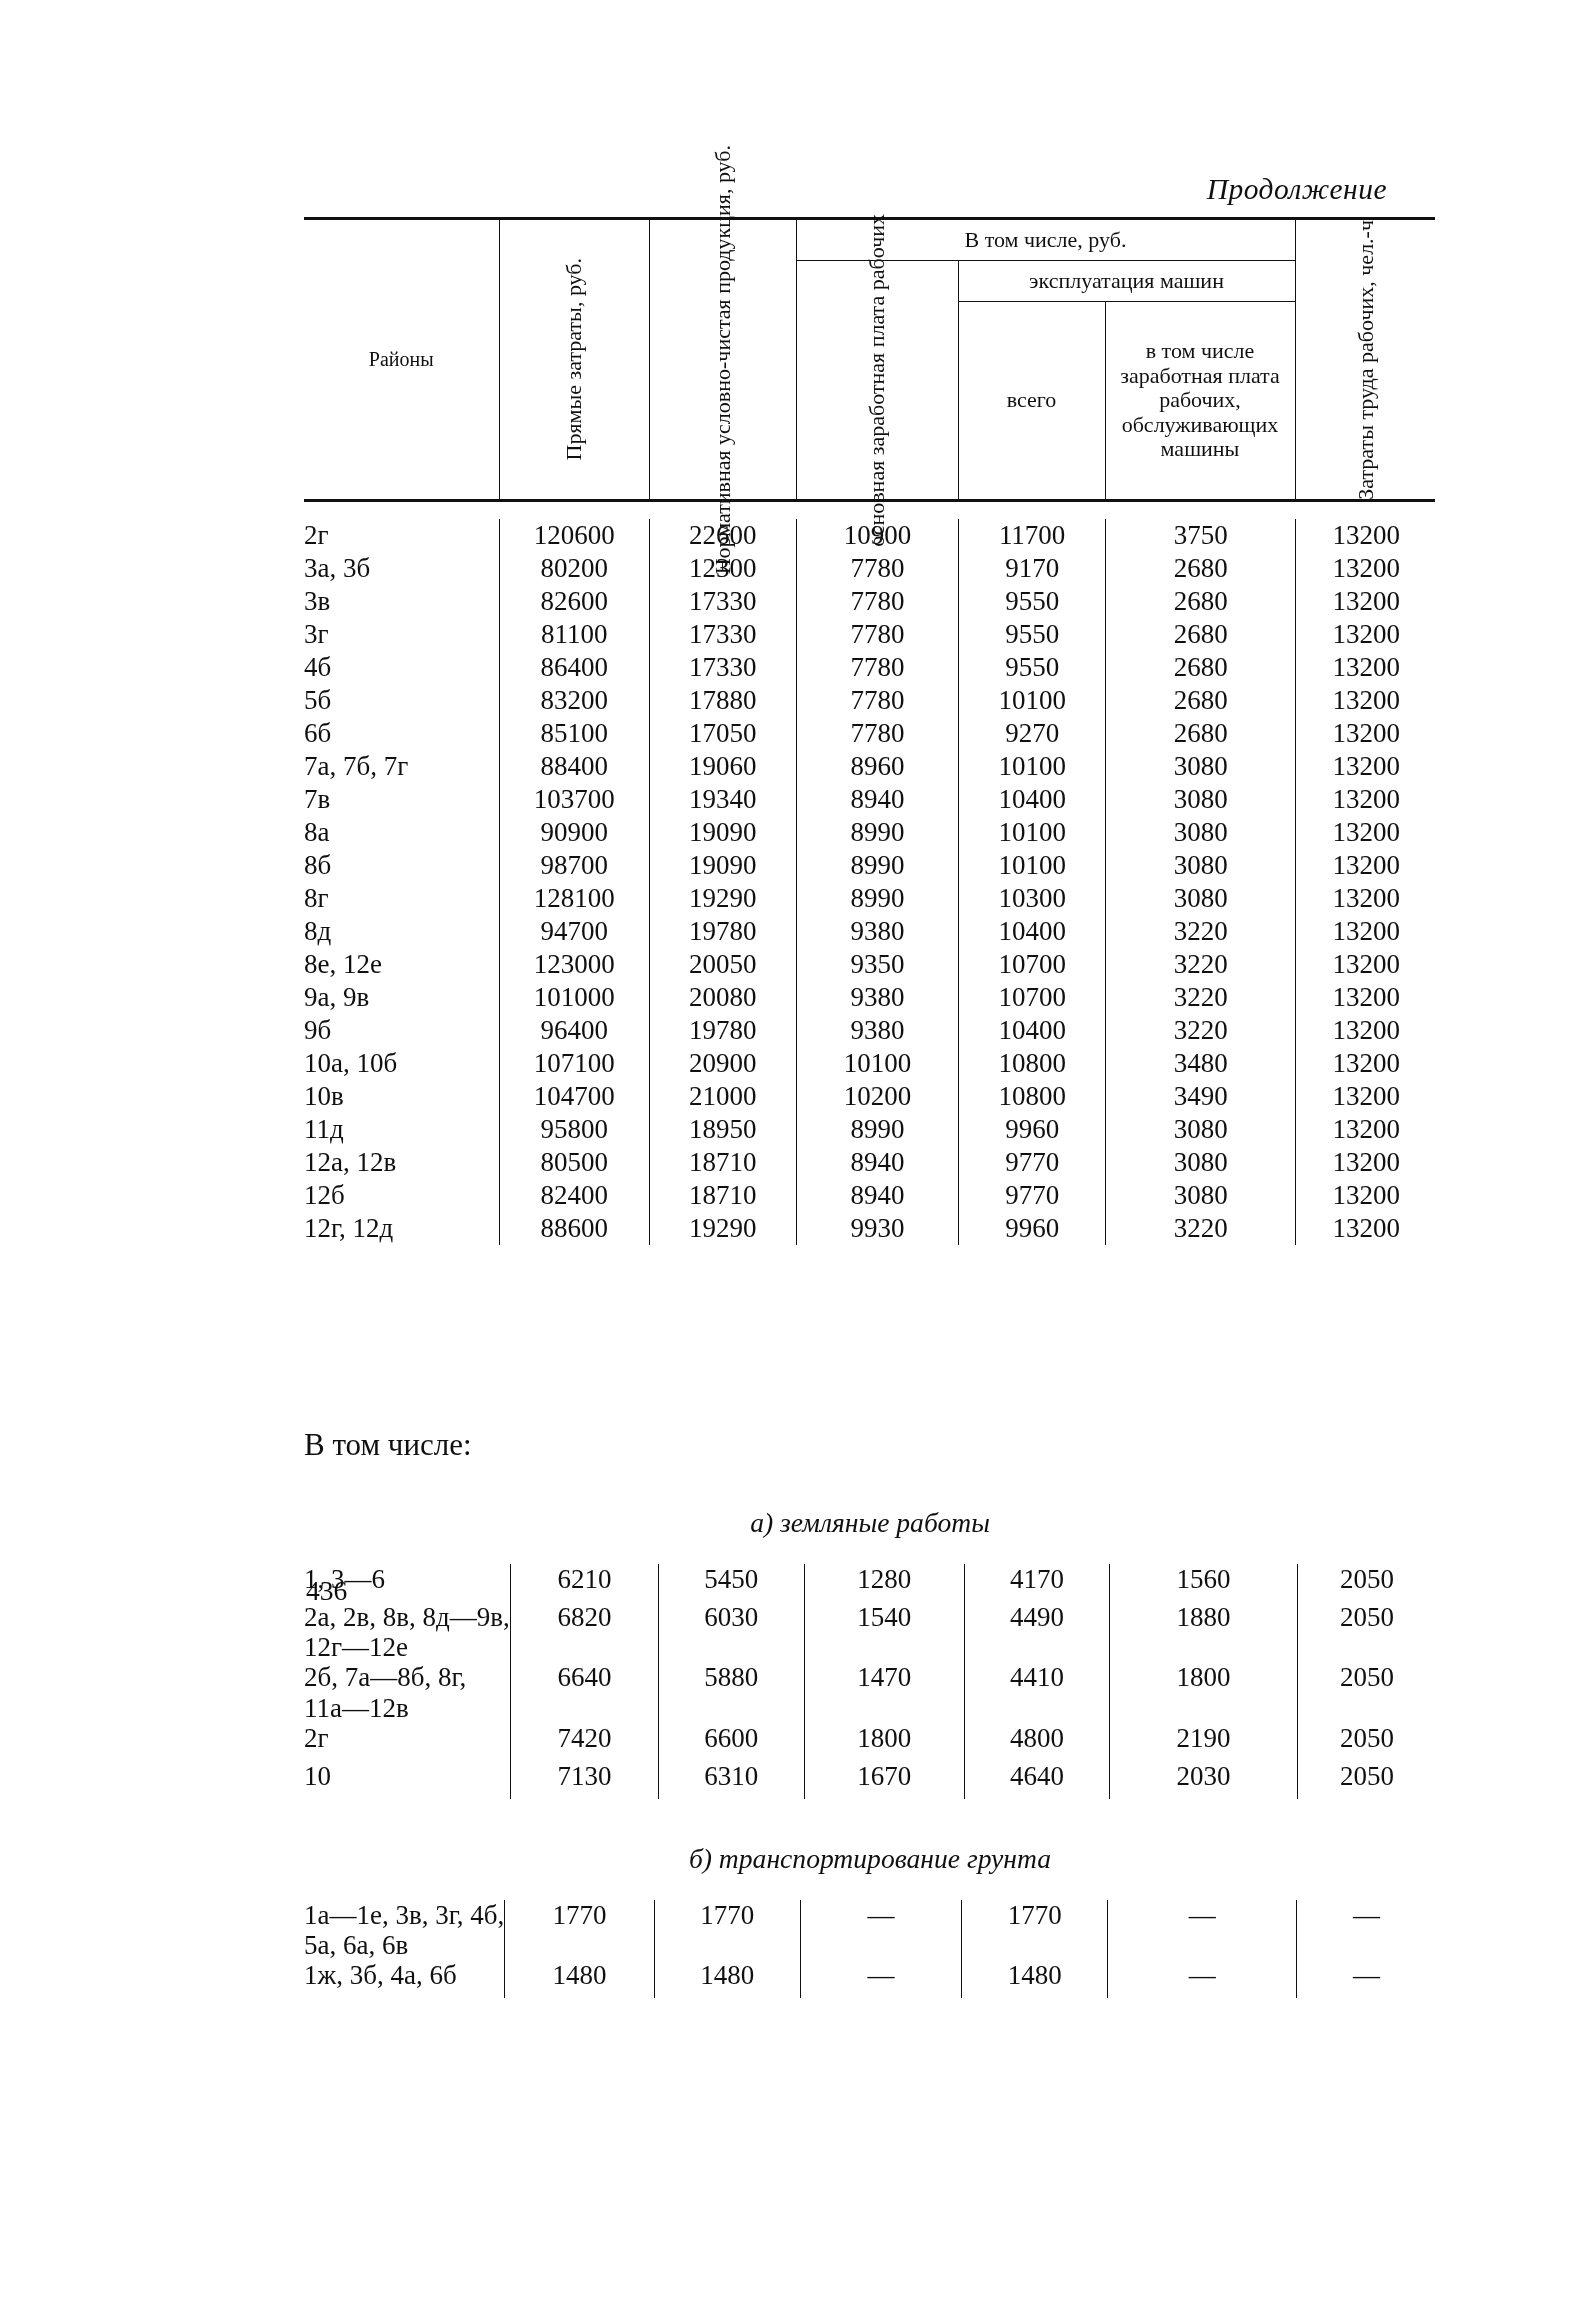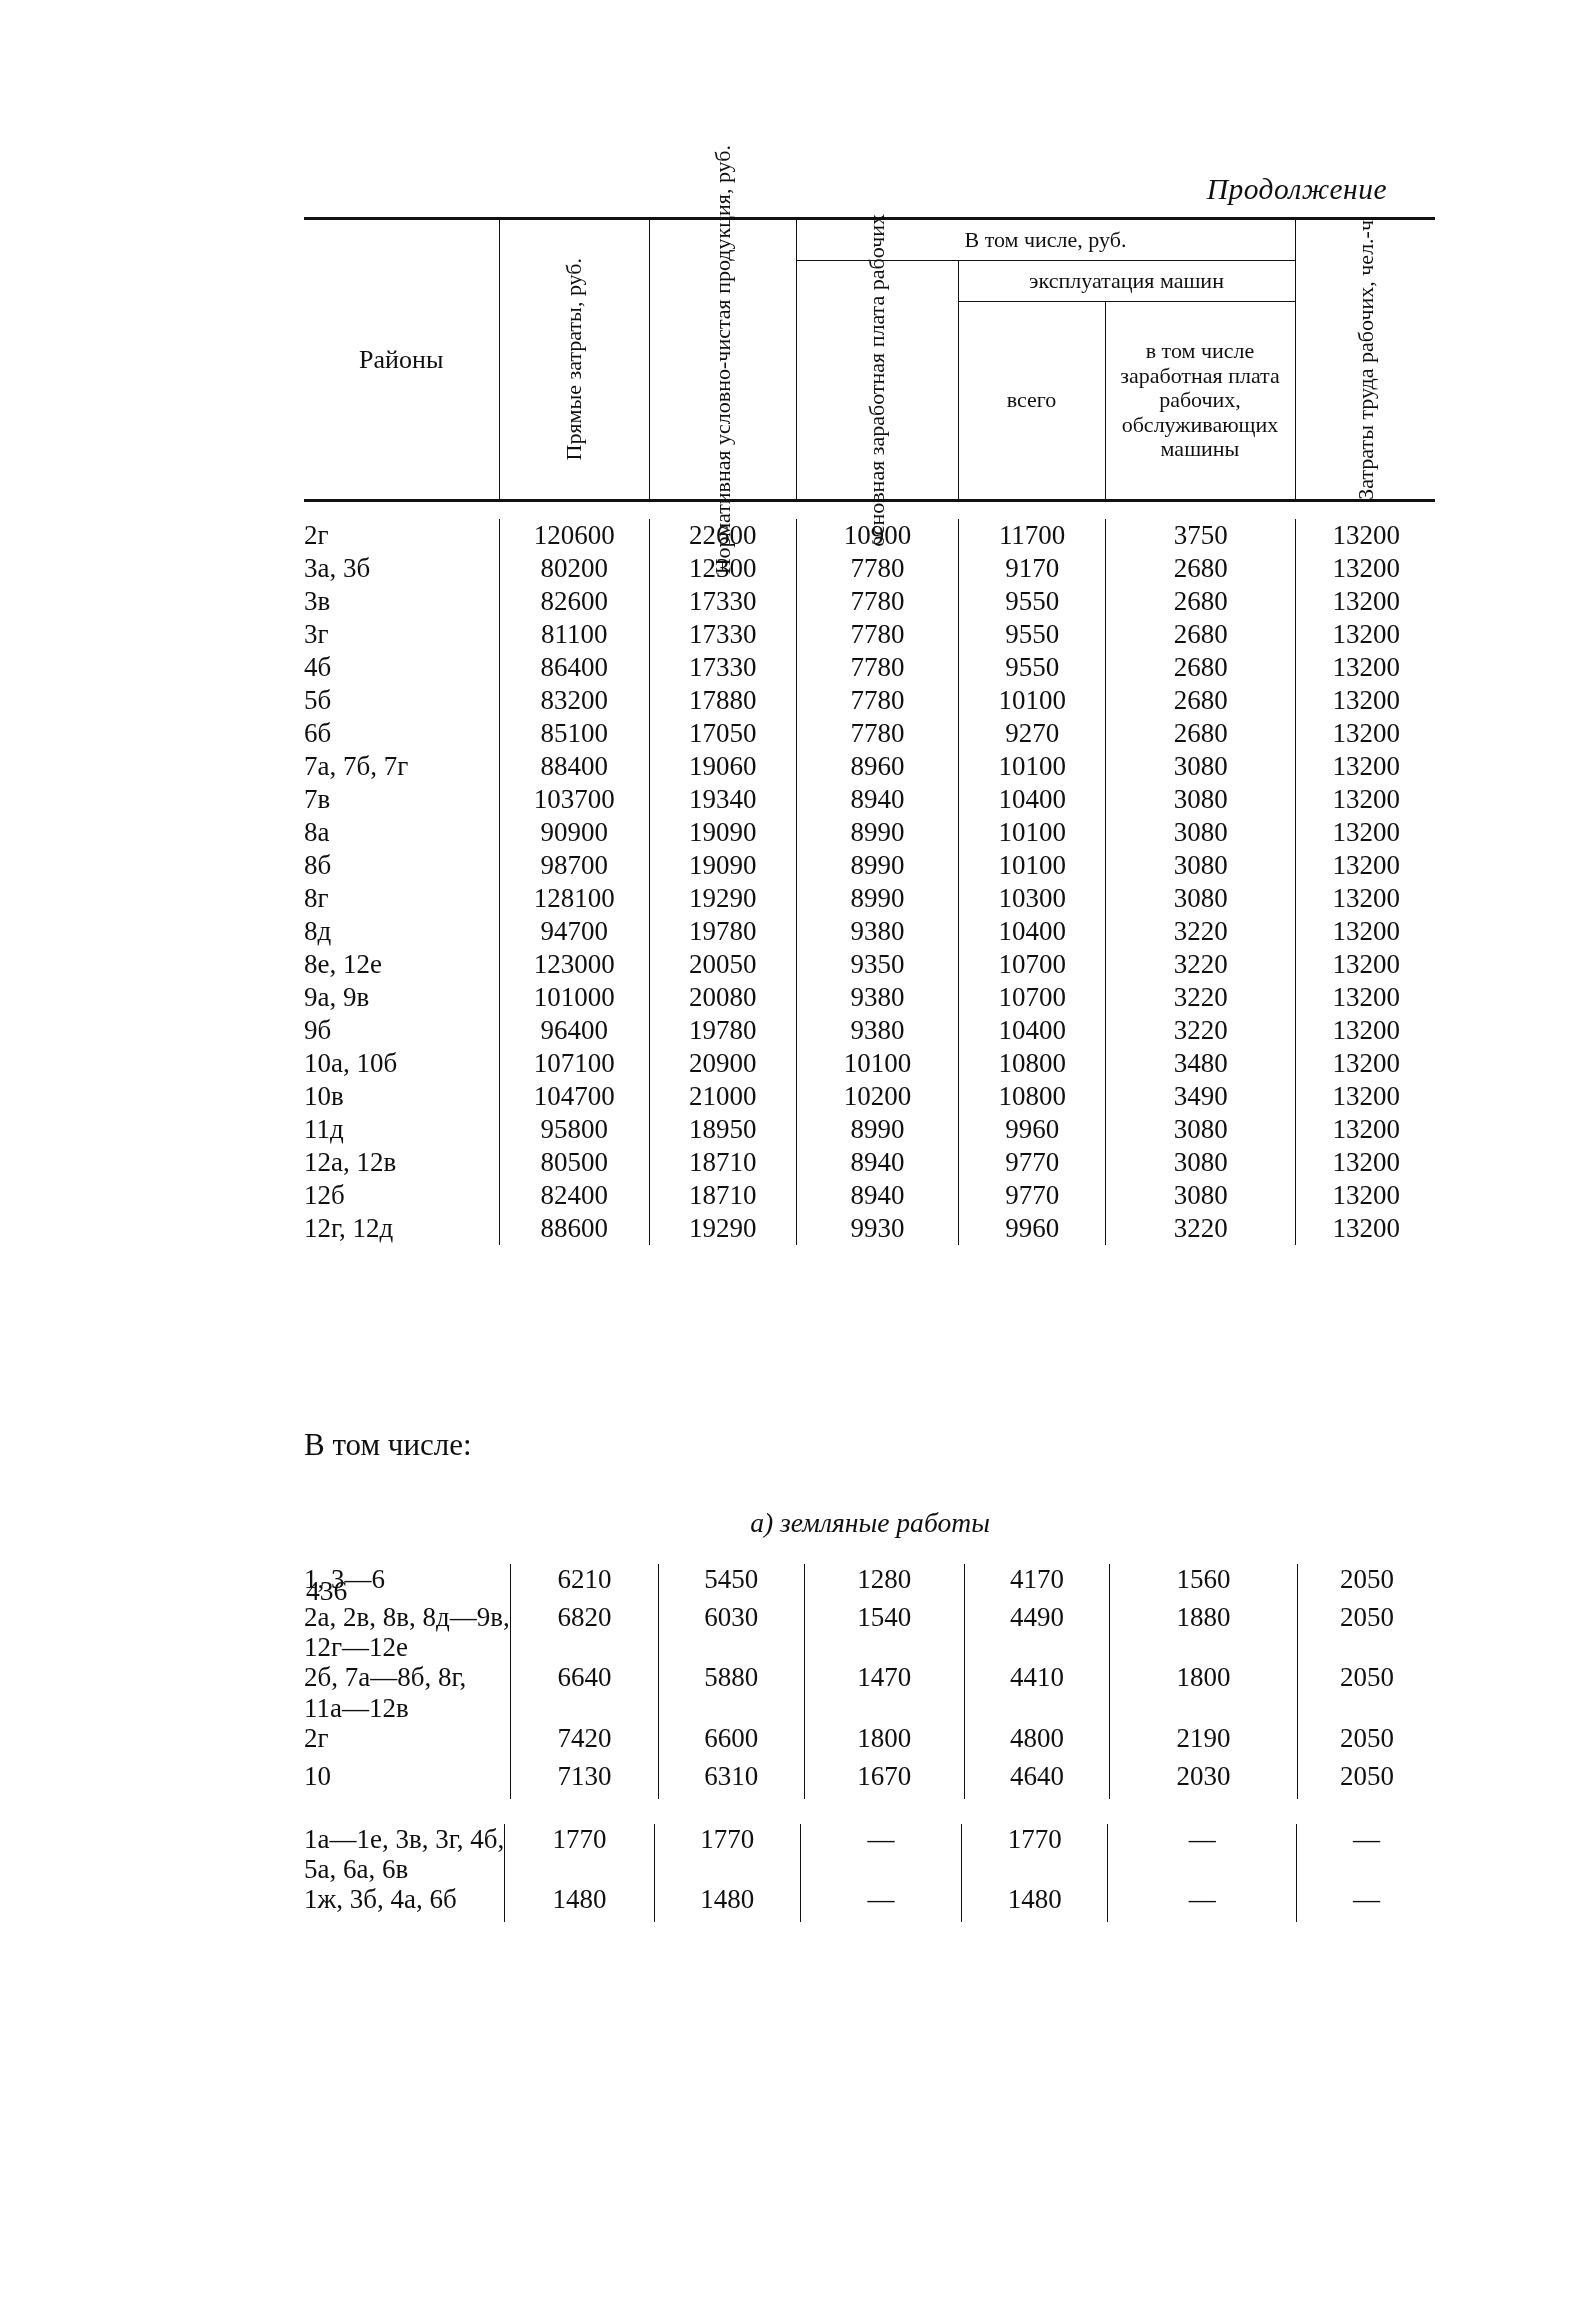--- a/index.html
+++ b/index.html
@@ -79,21 +79,21 @@
 
   .vert-box {
     height: 276px;
     display: flex;
     align-items: center;
     justify-content: center;
   }
 
   .rayony {
     text-align: center;
-    font-size: 26px;
+    font-size: 20px;
   }
 
   .sub-rule {
     border-bottom: 1.9px solid #111;
   }
 
   td.num, th.num {
     text-align: center;
     font-size: 27px;
     line-height: 1.0;
@@ -507,20 +507,21 @@
             </td>
             <td class="num colline">7130</td>
             <td class="num colline">6310</td>
             <td class="num colline">1670</td>
             <td class="num colline">4640</td>
             <td class="num colline">2030</td>
             <td class="num colline">2050</td>
           </tr>
         </tbody>
       </table>
+      <div class="sub-sec-title">б) транспортирование грунта</div>
       <table class="sub">
         <colgroup>
           <col style="width: 195px;">
           <col style="width: 150px;">
           <col style="width: 147px;">
           <col style="width: 162px;">
           <col style="width: 147px;">
           <col style="width: 190px;">
           <col style="width: 140px;">
         </colgroup>

